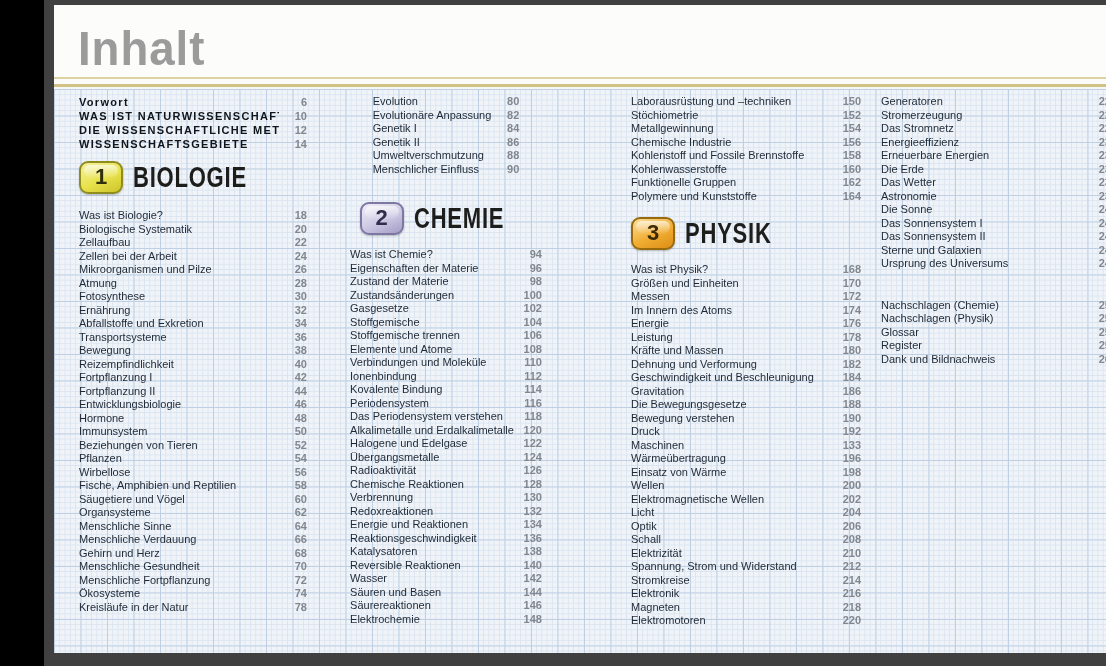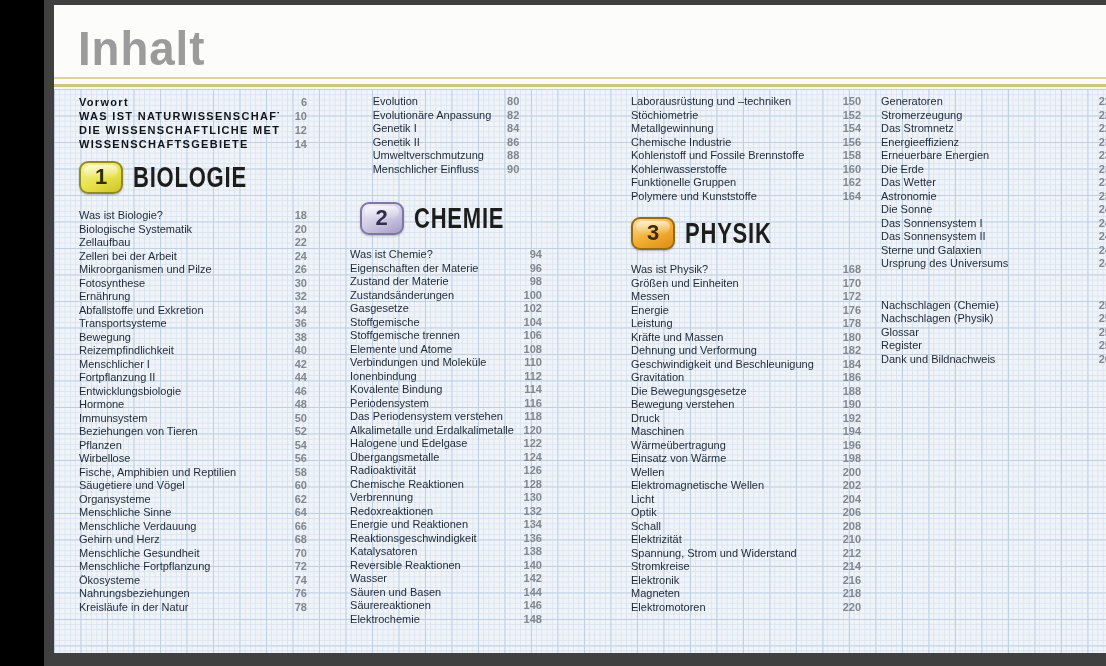--- a/index.html
+++ b/index.html
@@ -130,20 +130,24 @@
             </div>
             <div class="row">
               <span class="label">Zellen bei der Arbeit</span>
               <span class="pagenum">24</span>
             </div>
             <div class="row">
               <span class="label">Mikroorganismen und Pilze</span>
               <span class="pagenum">26</span>
             </div>
             <div class="row">
+              <span class="label">Atmung</span>
+              <span class="pagenum">28</span>
+            </div>
+            <div class="row">
               <span class="label">Fotosynthese</span>
               <span class="pagenum">30</span>
             </div>
             <div class="row">
               <span class="label">Ernährung</span>
               <span class="pagenum">32</span>
             </div>
             <div class="row">
               <span class="label">Abfallstoffe und Exkretion</span>
               <span class="pagenum">34</span>
@@ -154,21 +158,21 @@
             </div>
             <div class="row">
               <span class="label">Bewegung</span>
               <span class="pagenum">38</span>
             </div>
             <div class="row">
               <span class="label">Reizempfindlichkeit</span>
               <span class="pagenum">40</span>
             </div>
             <div class="row">
-              <span class="label">Menschlicher I</span>
+              <span class="label">Fortpflanzung I</span>
               <span class="pagenum">42</span>
             </div>
             <div class="row">
               <span class="label">Fortpflanzung II</span>
               <span class="pagenum">44</span>
             </div>
             <div class="row">
               <span class="label">Entwicklungsbiologie</span>
               <span class="pagenum">46</span>
             </div>
@@ -220,24 +224,20 @@
               <span class="label">Menschliche Gesundheit</span>
               <span class="pagenum">70</span>
             </div>
             <div class="row">
               <span class="label">Menschliche Fortpflanzung</span>
               <span class="pagenum">72</span>
             </div>
             <div class="row">
               <span class="label">Ökosysteme</span>
               <span class="pagenum">74</span>
-            </div>
-            <div class="row">
-              <span class="label">Nahrungsbeziehungen</span>
-              <span class="pagenum">76</span>
             </div>
             <div class="row">
               <span class="label">Kreisläufe in der Natur</span>
               <span class="pagenum">78</span>
             </div>
           </div>
         </div>
         <div class="col col-2">
           <div class="toc-list">
             <div class="row">
@@ -434,20 +434,24 @@
             </div>
             <div class="row">
               <span class="label">Größen und Einheiten</span>
               <span class="pagenum">170</span>
             </div>
             <div class="row">
               <span class="label">Messen</span>
               <span class="pagenum">172</span>
             </div>
             <div class="row">
+              <span class="label">Im Innern des Atoms</span>
+              <span class="pagenum">174</span>
+            </div>
+            <div class="row">
               <span class="label">Energie</span>
               <span class="pagenum">176</span>
             </div>
             <div class="row">
               <span class="label">Leistung</span>
               <span class="pagenum">178</span>
             </div>
             <div class="row">
               <span class="label">Kräfte und Massen</span>
               <span class="pagenum">180</span>
@@ -471,21 +475,21 @@
             <div class="row">
               <span class="label">Bewegung verstehen</span>
               <span class="pagenum">190</span>
             </div>
             <div class="row">
               <span class="label">Druck</span>
               <span class="pagenum">192</span>
             </div>
             <div class="row">
               <span class="label">Maschinen</span>
-              <span class="pagenum">194</span>
+              <span class="pagenum">133</span>
             </div>
             <div class="row">
               <span class="label">Wärmeübertragung</span>
               <span class="pagenum">196</span>
             </div>
             <div class="row">
               <span class="label">Einsatz von Wärme</span>
               <span class="pagenum">198</span>
             </div>
             <div class="row">

